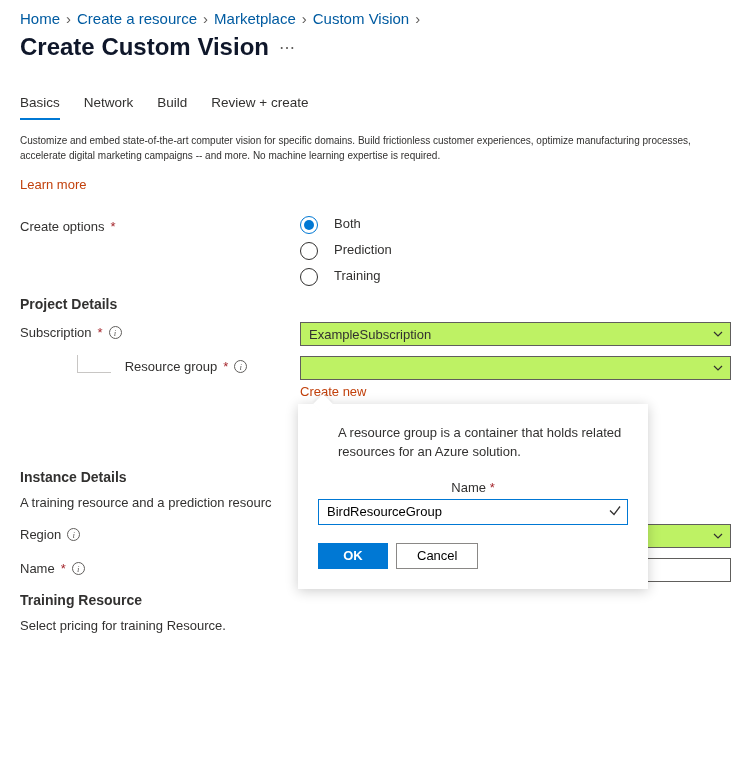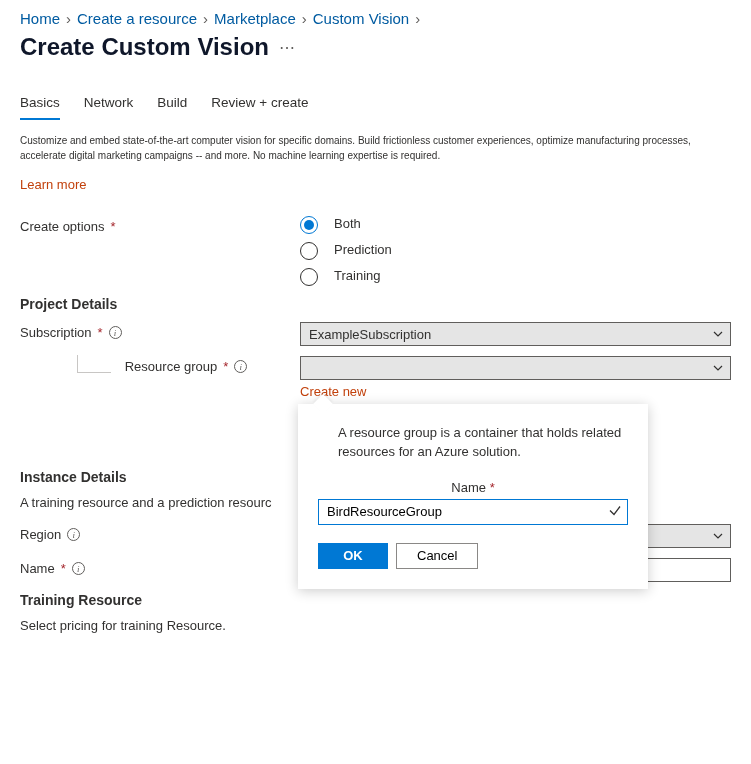--- a/index.html
+++ b/index.html
@@ -39,21 +39,21 @@
       width: 18px; height: 18px; border: 1px solid #323130; border-radius: 50%;
       display: inline-flex; align-items: center; justify-content: center;
     }
     .radio.checked { border-color: #0078d4; }
     .radio.checked::after {
       content: ""; width: 10px; height: 10px; background: #0078d4; border-radius: 50%;
     }
     .section-title { font-weight: 600; font-size: 14px; margin-top: 8px; margin-bottom: 10px; }
     .section-sub { font-size: 13px; margin-bottom: 14px; }
     .select-box, .text-input {
-      width: 100%; height: 24px; border: 1px solid #605e5c; background: #e5e5e5;
+      width: 100%; height: 24px; border: 1px solid #605e5c; background: #bef264;
       display: flex; align-items: center; padding: 0 8px; font-size: 13px;
       position: relative; cursor: pointer;
     }
     .select-box .chev { position: absolute; right: 6px; top: 50%; transform: translateY(-50%); }
     .chev svg { width: 12px; height: 12px; display: block; }
     .indent-line { width: 34px; border-left: 1px solid #c8c6c4; border-bottom: 1px solid #c8c6c4; height: 18px; margin-left: 4px; margin-right: 8px; margin-top: -6px; }
     .indent-row .label-col { padding-left: 0; justify-content: center; }
     .create-new { margin-top: 4px; font-size: 13px; }
     .popup {
       position: absolute; background: #fff; border: none;

